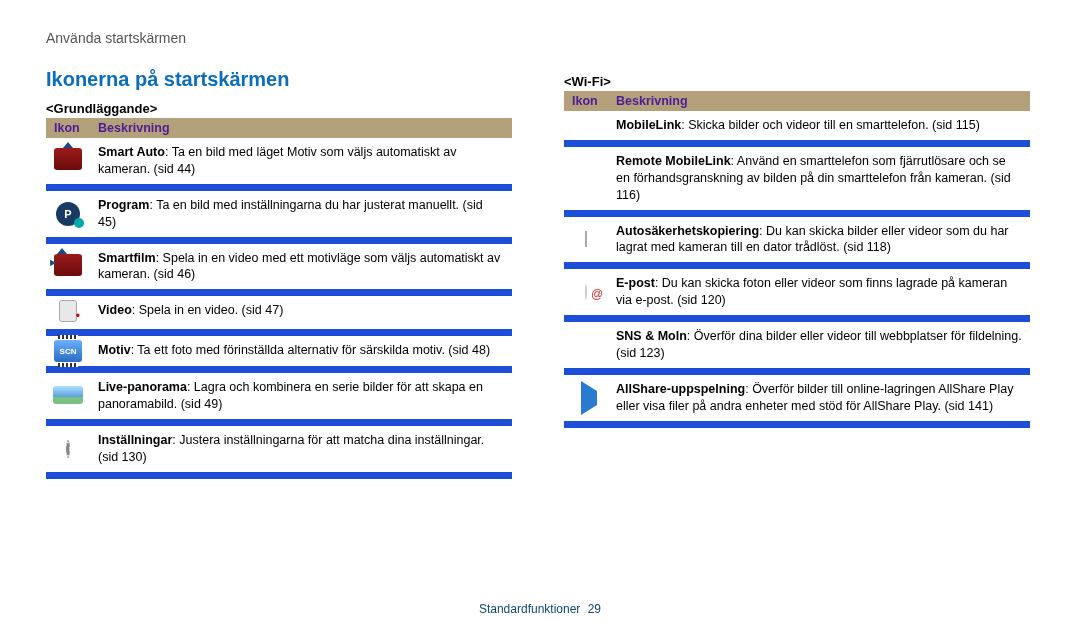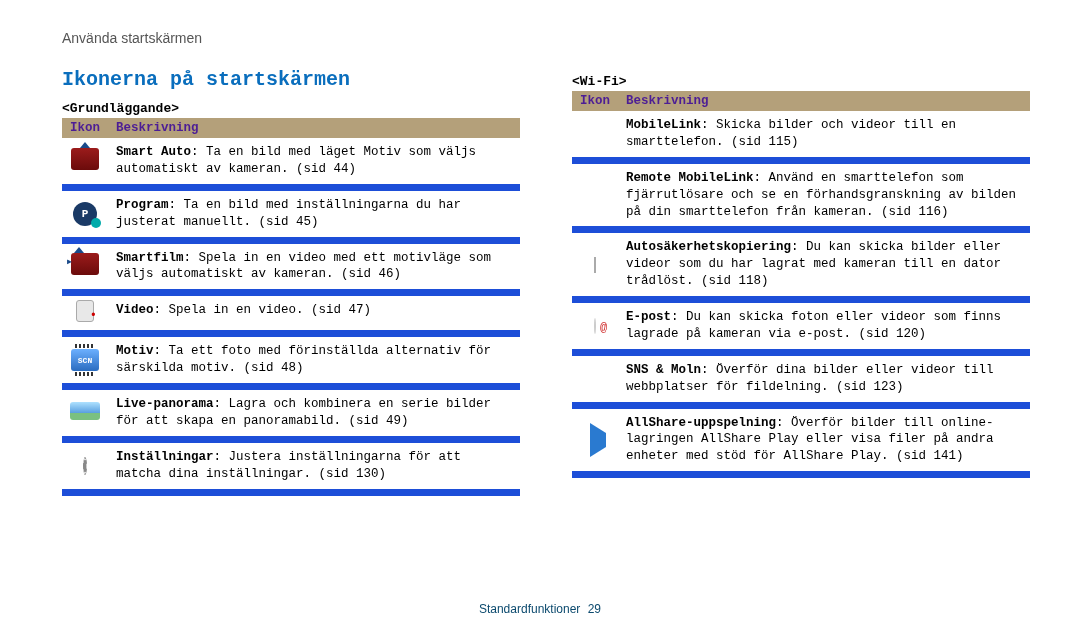--- a/index.html
+++ b/index.html
@@ -5,32 +5,31 @@
   html, body {
     margin: 0;
     padding: 0;
     width: 1080px;
     height: 630px;
     background: #fff;
     font-family: Arial, Helvetica, sans-serif;
     color: #000;
   }
   .page {
-    padding: 30px 50px 0 62px;
+    padding: 30px 50px 0 46px;
     box-sizing: border-box;
   }
   .breadcrumb {
     font-size: 14px;
     color: #555;
     margin-bottom: 22px;
   }
   .columns {
     display: flex;
     gap: 52px;
-    font-family: Liberation Mono, monospace;
   }
   .col {
     flex: 1;
     min-width: 0;
   }
   h2.section-title {
     margin: 0 0 10px 0;
     font-size: 20px;
     font-weight: bold;
     color: #0a6ebd;

